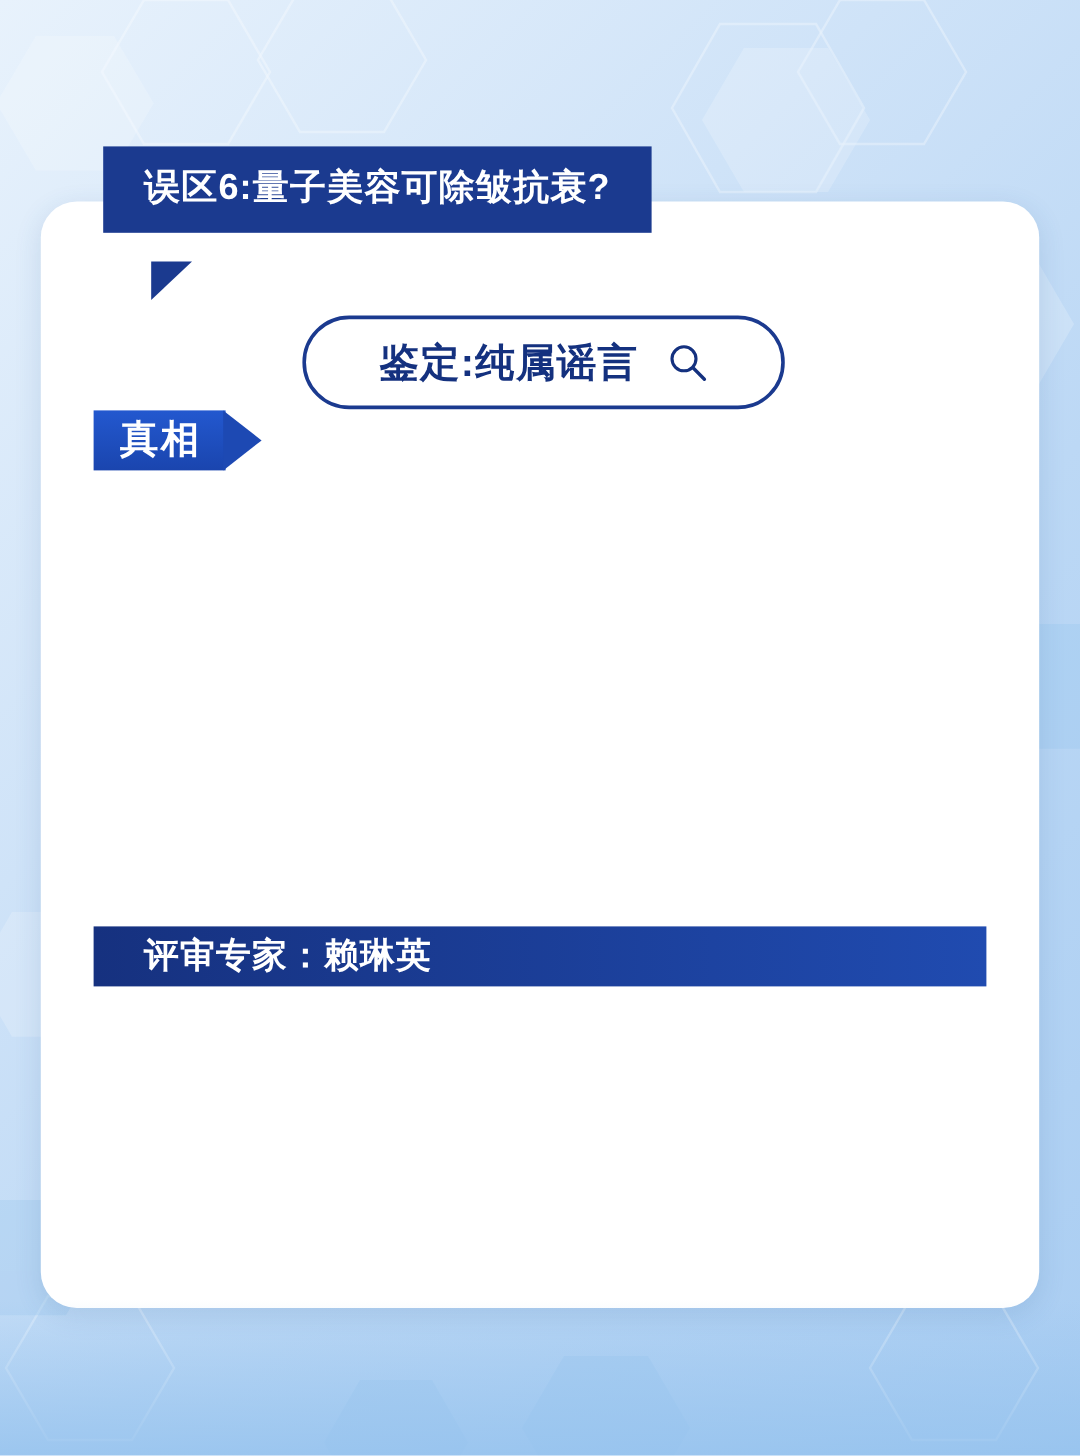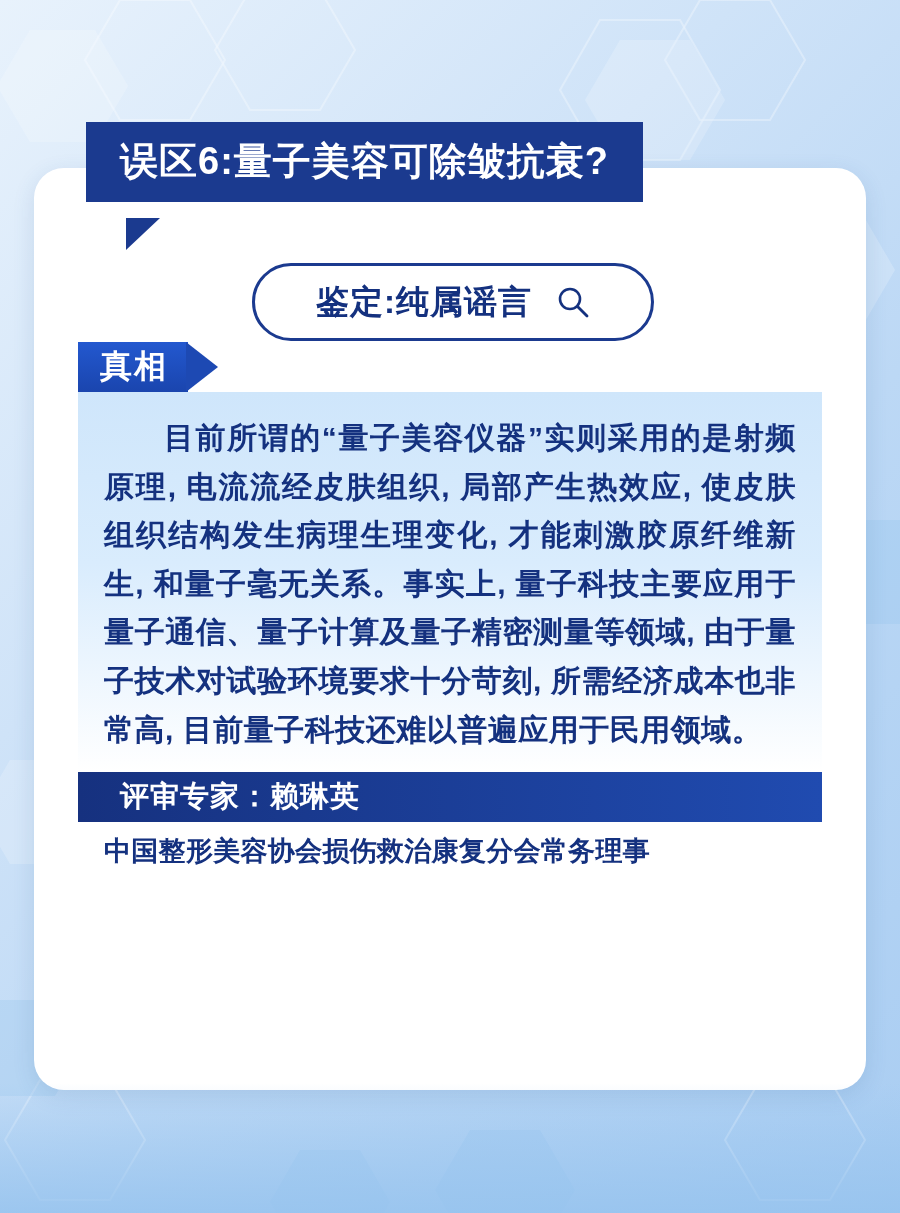--- a/index.html
+++ b/index.html
@@ -40,21 +40,21 @@
   }
 
   
   .title-ribbon {
     position: absolute;
     left: 86px;
     top: 122px;
     background: #1b3a8f;
     color: #ffffff;
     padding: 20px 34px 22px 34px;
-    font-size: 38px;
+    font-size: 30px;
     font-weight: bold;
     letter-spacing: 1px;
     line-height: 1;
     white-space: nowrap;
   }
   .title-tail {
     position: absolute;
     left: 126px;
     top: 218px;
     width: 0;
@@ -220,24 +220,20 @@
       <svg width="34" height="34" viewBox="0 0 34 34">
         <circle cx="14" cy="14" r="10" fill="none" stroke="#14317f" stroke-width="2.6"></circle>
         <line x1="21.5" y1="21.5" x2="31" y2="31" stroke="#14317f" stroke-width="2.8" stroke-linecap="round"></line>
       </svg>
     </span>
   </div>
 
   <div class="truth-tag">真相</div>
   <div class="truth-arrow"></div>
 
-  <div class="body-block">
-    <div class="body-text">目前所谓的“量子美容仪器”实则采用的是射频原理, 电流流经皮肤组织, 局部产生热效应, 使皮肤组织结构发生病理生理变化, 才能刺激胶原纤维新生, 和量子毫无关系。事实上, 量子科技主要应用于量子通信、量子计算及量子精密测量等领域, 由于量子技术对试验环境要求十分苛刻, 所需经济成本也非常高, 目前量子科技还难以普遍应用于民用领域。</div>
-  </div>
 
   <div class="expert-bar">评审专家：赖琳英</div>
 
   <div class="credentials">
-    <div class="cred-line">中国整形美容协会损伤救治康复分会常务理事</div>
   </div>
 
   <div class="bottom-fade"></div>
 </div>
 
 </body></html>

